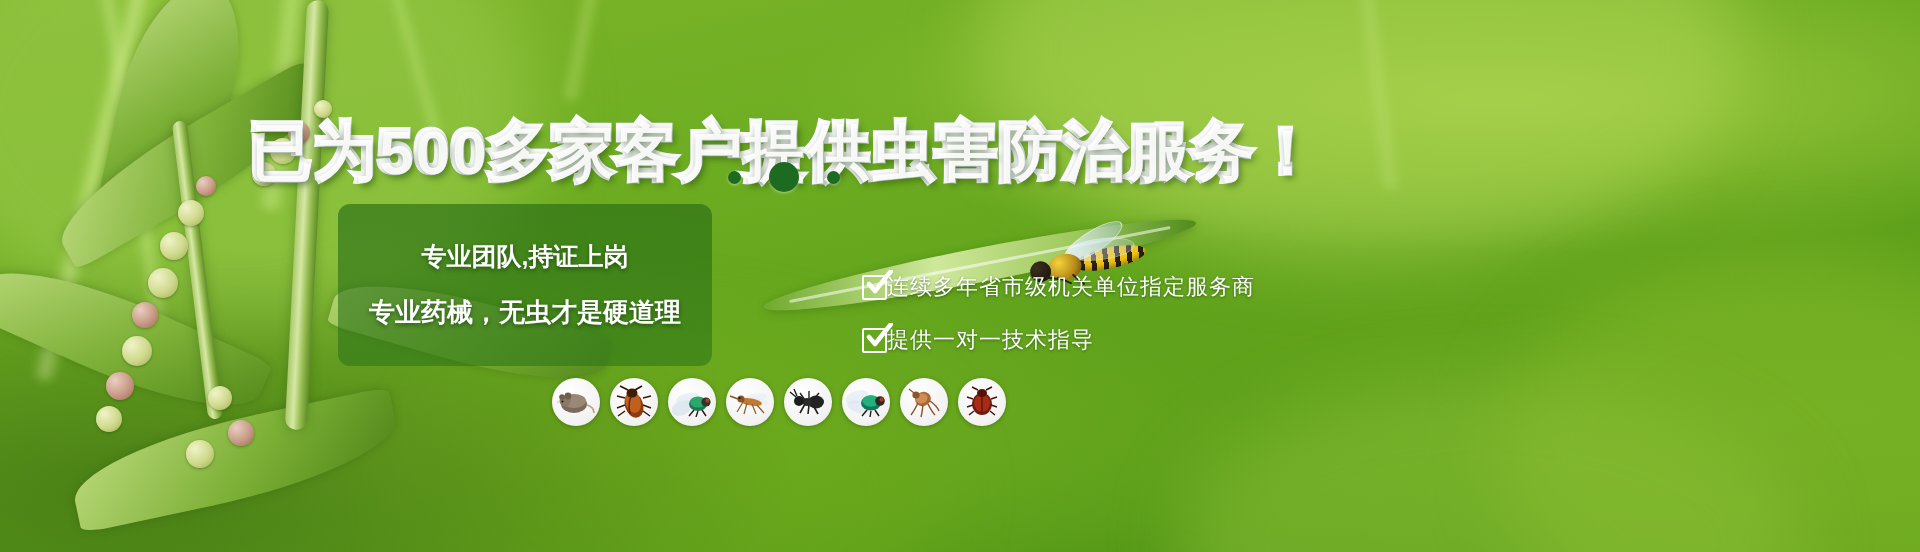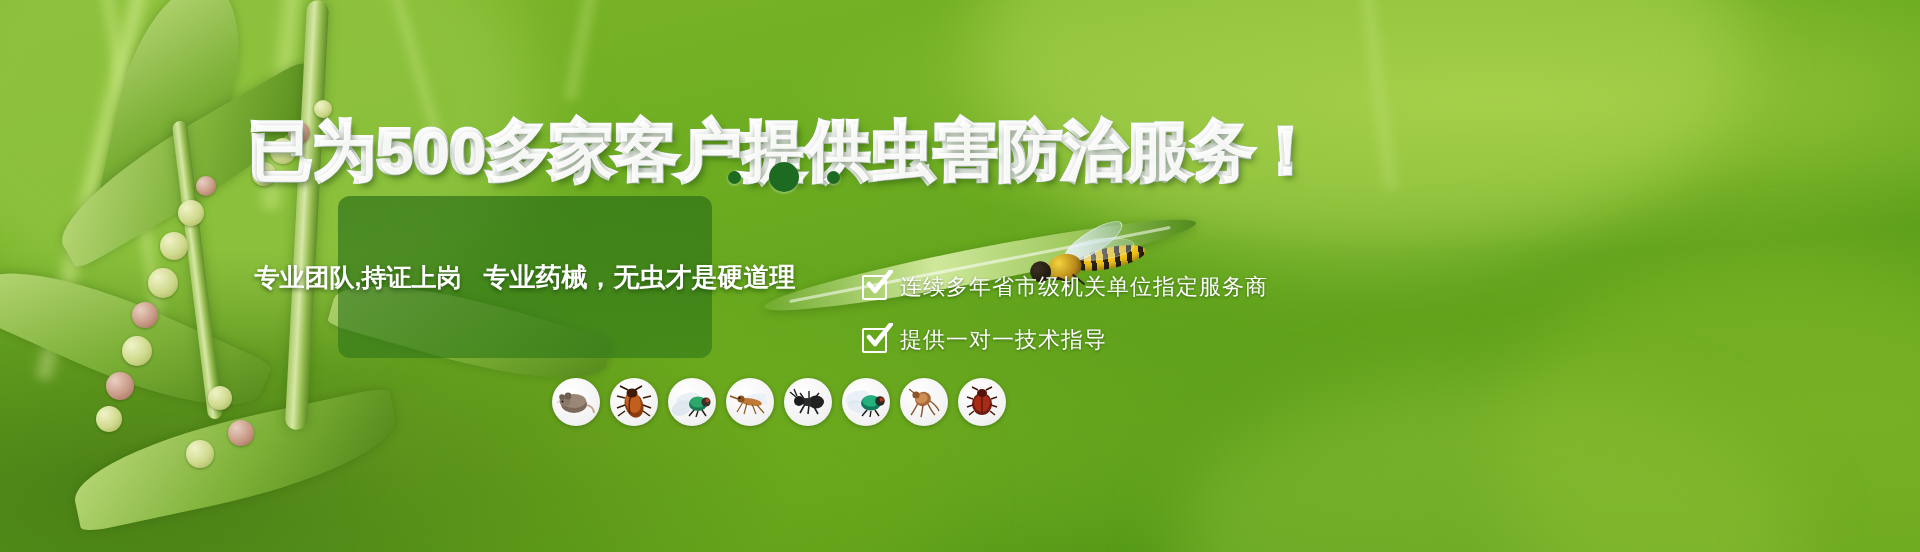--- a/index.html
+++ b/index.html
@@ -124,39 +124,39 @@
   .dots{
     position:absolute;left:0;top:162px;width:1568px;
     display:flex;justify-content:center;align-items:center;gap:28px;
   }
   .dot{border-radius:50%;background:#1d6b20;box-shadow:0 1px 3px rgba(255,255,255,.45);}
   .dot.small{width:13px;height:13px;}
   .dot.big{width:30px;height:30px;}
 
   
   .panel{
-    position:absolute;left:338px;top:196px;width:374px;height:162px;
+    position:absolute;left:338px;top:204px;width:374px;height:162px;
     background:linear-gradient(180deg,rgba(36,104,20,.62),rgba(46,118,24,.60));
     border-radius:12px;
-    display:flex;flex-direction:row;align-items:center;justify-content:center;
+    display:flex;flex-direction:column;align-items:center;justify-content:center;
     gap:22px;
   }
   .panel .line{
     color:#fff;font-weight:bold;white-space:nowrap;
     text-shadow:0 2px 4px rgba(10,40,5,.55);
   }
   .panel .l1{font-size:25px;letter-spacing:0px;}
   .panel .l2{font-size:26px;}
   .panel .l3{font-size:26px;}
 
   
   .bullets{
     position:absolute;left:862px;top:272px;display:flex;flex-direction:column;gap:23px;
   }
-  .bullet{display:flex;align-items:center;gap:13px;}
+  .bullet{display:flex;align-items:center;}
   .cb{flex:0 0 auto;width:25px;height:25px;position:relative;}
   .cb .box{
     position:absolute;inset:0;border:2px solid #fff;border-radius:2px;
   }
   .cb .tick{
     position:absolute;left:3px;top:-5px;width:28px;height:26px;
   }
   .bullet .txt{
     color:#fff;font-size:22px;letter-spacing:1px;white-space:nowrap;
     text-shadow:0 1px 3px rgba(10,40,5,.5);

